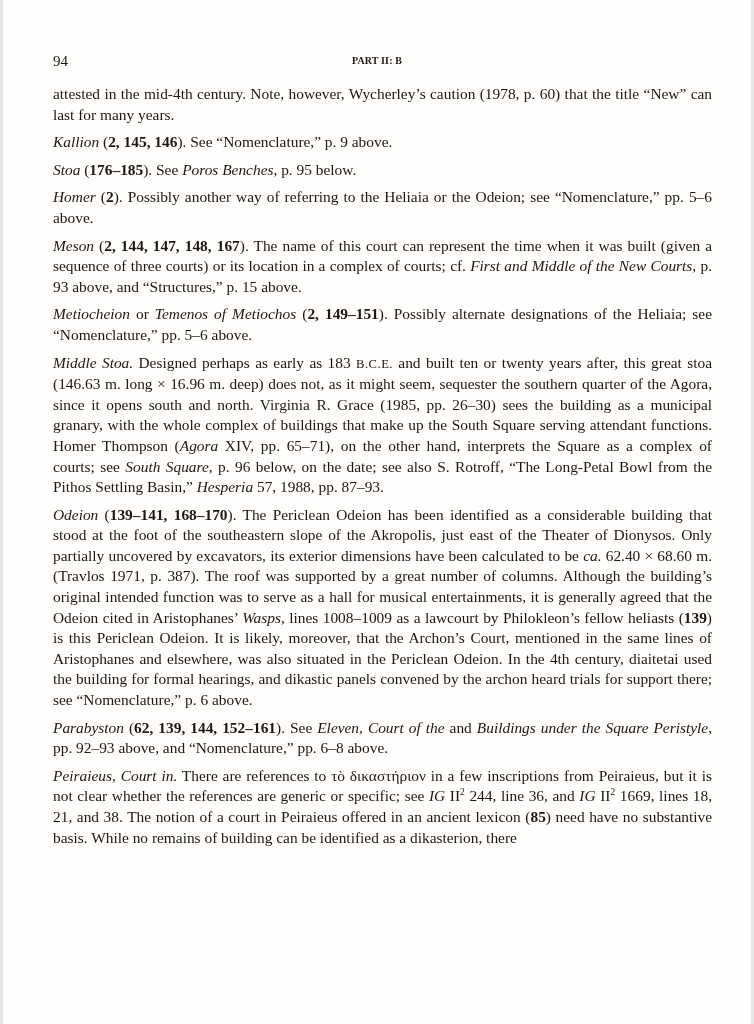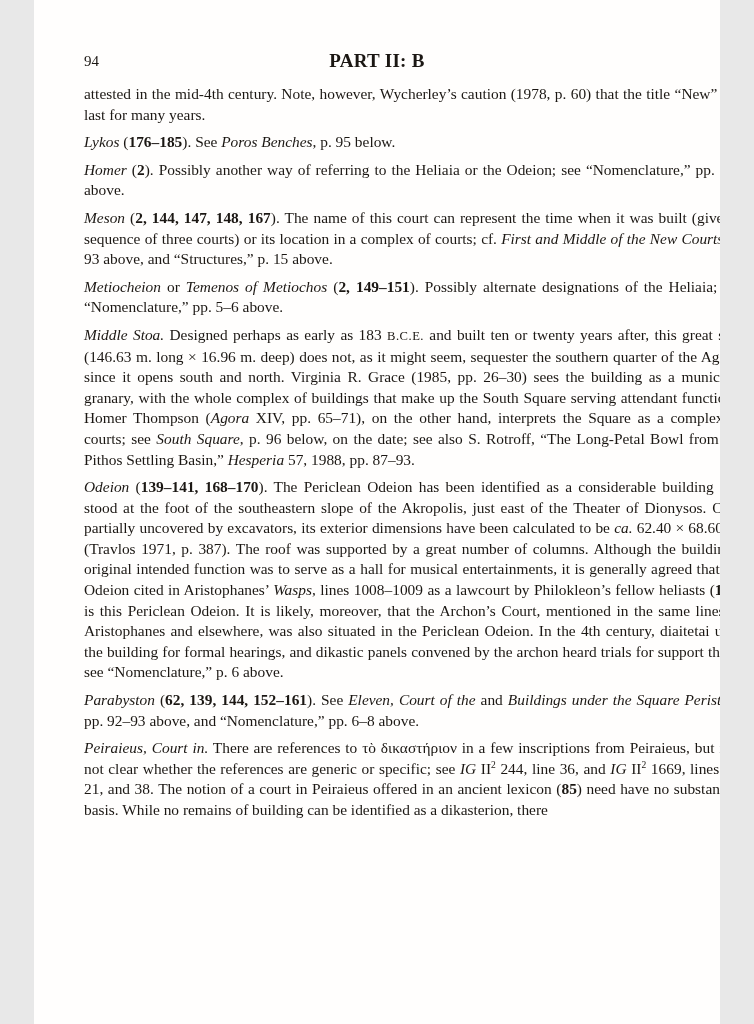--- a/index.html
+++ b/index.html
@@ -2,21 +2,21 @@
 <html><head>
 <meta charset="utf-8">
 <style>
   html, body {
     margin: 0;
     padding: 0;
     background: #e8e8e8;
   }
   .page {
     position: relative;
-    width: 686px;
+    width: 748px;
     height: 1024px;
     margin: 0 auto;
     background: #fffefd;
     color: #1b1713;
     font-family: "Liberation Serif", "DejaVu Serif", serif;
     overflow: hidden;
   }
   .page-number {
     position: absolute;
     left: 50px;
@@ -24,21 +24,21 @@
     font-size: 15px;
     line-height: 15px;
   }
   .running-head {
     position: absolute;
     left: 0;
     top: 53px;
     width: 100%;
     text-align: center;
     font-weight: 700;
-    font-size: 19px;
+    font-size: 10px;
     line-height: 16px;
     letter-spacing: 0.015em;
   }
   .text-block {
     position: absolute;
     left: 50px;
     top: 84px;
     width: 659px;
     font-family: Liberation Serif, serif;
   }
@@ -60,21 +60,22 @@
   }
 </style>
 </head>
 <body>
 
 <div class="page">
   <div class="page-number">94</div>
   <div class="running-head">PART II: B</div>
   <div class="text-block">
       <p class="entry"><span class="seg-n">attested in the mid-4th century. Note, however, Wycherley’s caution (1978, p. 60) that the title “New” can last for many years.</span></p>
-      <p class="entry"><span class="seg-i">Lykos</span><span class="seg-n"> (</span><span class="seg-b">176–185</span><span class="seg-n">). See </span><span class="seg-i">Poros Benches</span><span class="seg-n">, p. 95 below.</span></p>
+      <p class="entry"><span class="seg-i">Kallion</span><span class="seg-n"> (</span><span class="seg-b">2, 145, 146</span><span class="seg-n">). See “Nomenclature,” p. 9 above.</span></p>
+      <p class="entry"><span class="seg-i">Stoa</span><span class="seg-n"> (</span><span class="seg-b">176–185</span><span class="seg-n">). See </span><span class="seg-i">Poros Benches</span><span class="seg-n">, p. 95 below.</span></p>
       <p class="entry"><span class="seg-i">Homer</span><span class="seg-n"> (</span><span class="seg-b">2</span><span class="seg-n">). Possibly another way of referring to the Heliaia or the Odeion; see “Nomenclature,” pp. 5–6 above.</span></p>
       <p class="entry"><span class="seg-i">Meson</span><span class="seg-n"> (</span><span class="seg-b">2, 144, 147, 148, 167</span><span class="seg-n">). The name of this court can represent the time when it was built (given a sequence of three courts) or its location in a complex of courts; cf. </span><span class="seg-i">First and Middle of the New Courts</span><span class="seg-n">, p. 93 above, and “Structures,” p. 15 above.</span></p>
       <p class="entry"><span class="seg-i">Metiocheion</span><span class="seg-n"> or </span><span class="seg-i">Temenos of Metiochos</span><span class="seg-n"> (</span><span class="seg-b">2, 149–151</span><span class="seg-n">). Possibly alternate designations of the Heliaia; see “Nomenclature,” pp. 5–6 above.</span></p>
       <p class="entry"><span class="seg-i">Middle Stoa.</span><span class="seg-n"> Designed perhaps as early as 183 </span><span class="seg-sc">B.C.E.</span><span class="seg-n"> and built ten or twenty years after, this great stoa (146.63 m. long × 16.96 m. deep) does not, as it might seem, sequester the southern quarter of the Agora, since it opens south and north. Virginia R. Grace (1985, pp. 26–30) sees the building as a municipal granary, with the whole complex of buildings that make up the South Square serving attendant functions. Homer Thompson (</span><span class="seg-i">Agora</span><span class="seg-n"> XIV, pp. 65–71), on the other hand, interprets the Square as a complex of courts; see </span><span class="seg-i">South Square</span><span class="seg-n">, p. 96 below, on the date; see also S. Rotroff, “The Long-Petal Bowl from the Pithos Settling Basin,” </span><span class="seg-i">Hesperia</span><span class="seg-n"> 57, 1988, pp. 87–93.</span></p>
       <p class="entry"><span class="seg-i">Odeion</span><span class="seg-n"> (</span><span class="seg-b">139–141, 168–170</span><span class="seg-n">). The Periclean Odeion has been identified as a considerable building that stood at the foot of the southeastern slope of the Akropolis, just east of the Theater of Dionysos. Only partially uncovered by excavators, its exterior dimensions have been calculated to be </span><span class="seg-i">ca.</span><span class="seg-n"> 62.40 × 68.60 m. (Travlos 1971, p. 387). The roof was supported by a great number of columns. Although the building’s original intended function was to serve as a hall for musical entertainments, it is generally agreed that the Odeion cited in Aristophanes’ </span><span class="seg-i">Wasps</span><span class="seg-n">, lines 1008–1009 as a lawcourt by Philokleon’s fellow heliasts (</span><span class="seg-b">139</span><span class="seg-n">) is this Periclean Odeion. It is likely, moreover, that the Archon’s Court, mentioned in the same lines of Aristophanes and elsewhere, was also situated in the Periclean Odeion. In the 4th century, diaitetai used the building for formal hearings, and dikastic panels convened by the archon heard trials for support there; see “Nomenclature,” p. 6 above.</span></p>
       <p class="entry"><span class="seg-i">Parabyston</span><span class="seg-n"> (</span><span class="seg-b">62, 139, 144, 152–161</span><span class="seg-n">). See </span><span class="seg-i">Eleven, Court of the</span><span class="seg-n"> and </span><span class="seg-i">Buildings under the Square Peristyle</span><span class="seg-n">, pp. 92–93 above, and “Nomenclature,” pp. 6–8 above.</span></p>
       <p class="entry"><span class="seg-i">Peiraieus, Court in.</span><span class="seg-n"> There are references to τὸ δικαστήριον in a few inscriptions from Peiraieus, but it is not clear whether the references are generic or specific; see </span><span class="seg-i">IG</span><span class="seg-n"> II</span><sup class="seg-sup">2</sup><span class="seg-n"> 244, line 36, and </span><span class="seg-i">IG</span><span class="seg-n"> II</span><sup class="seg-sup">2</sup><span class="seg-n"> 1669, lines 18, 21, and 38. The notion of a court in Peiraieus offered in an ancient lexicon (</span><span class="seg-b">85</span><span class="seg-n">) need have no substantive basis. While no remains of building can be identified as a dikasterion, there</span></p>
     </div>
 </div>
 

